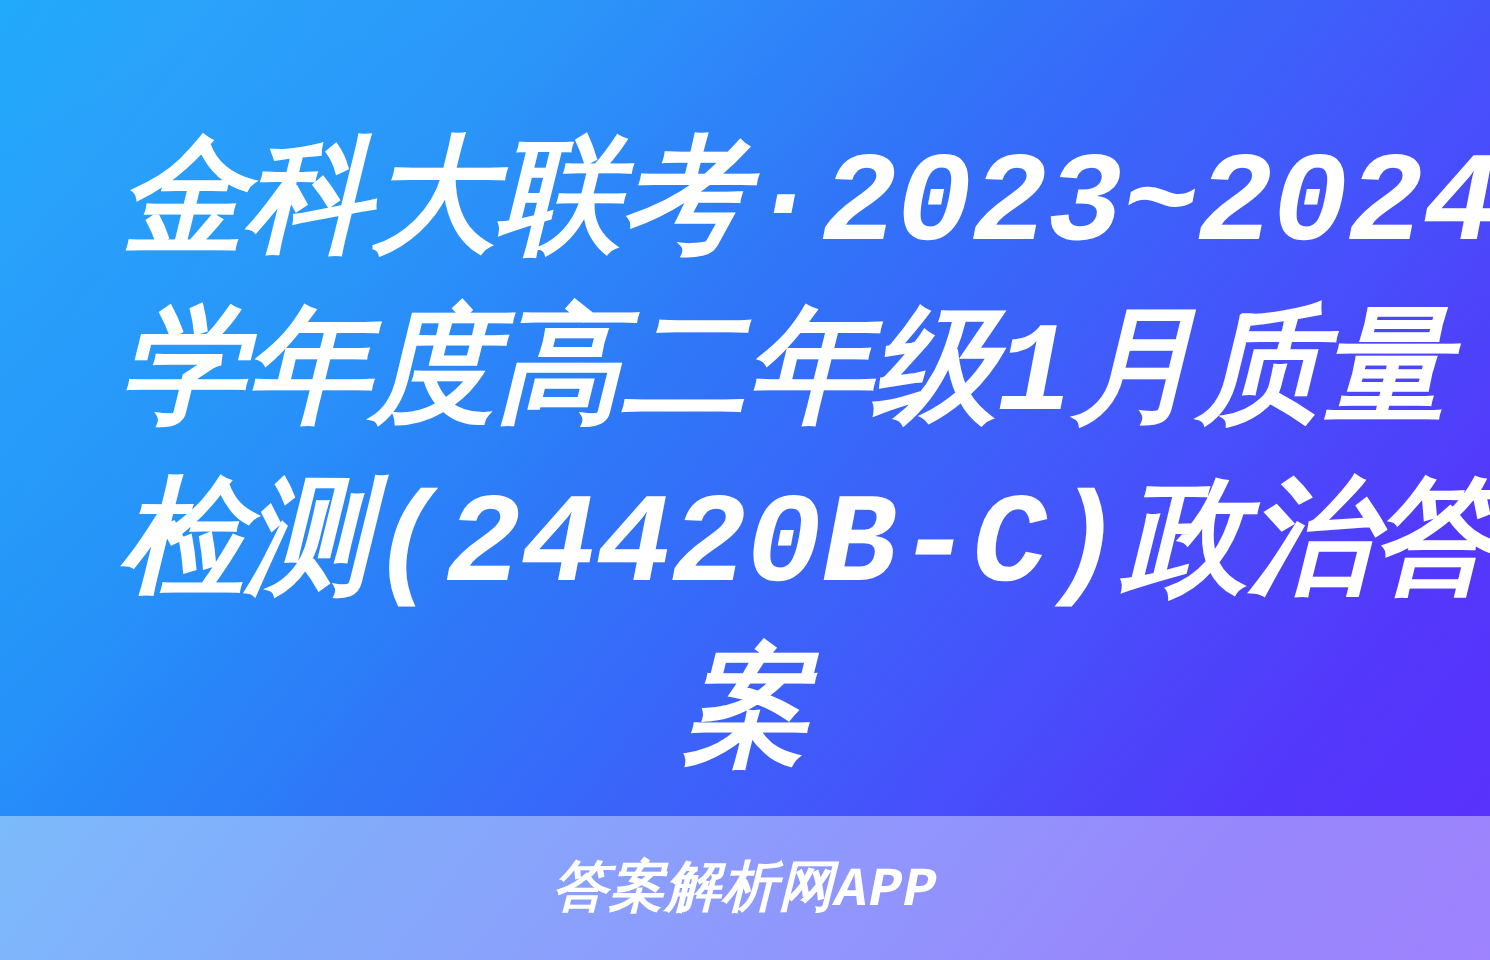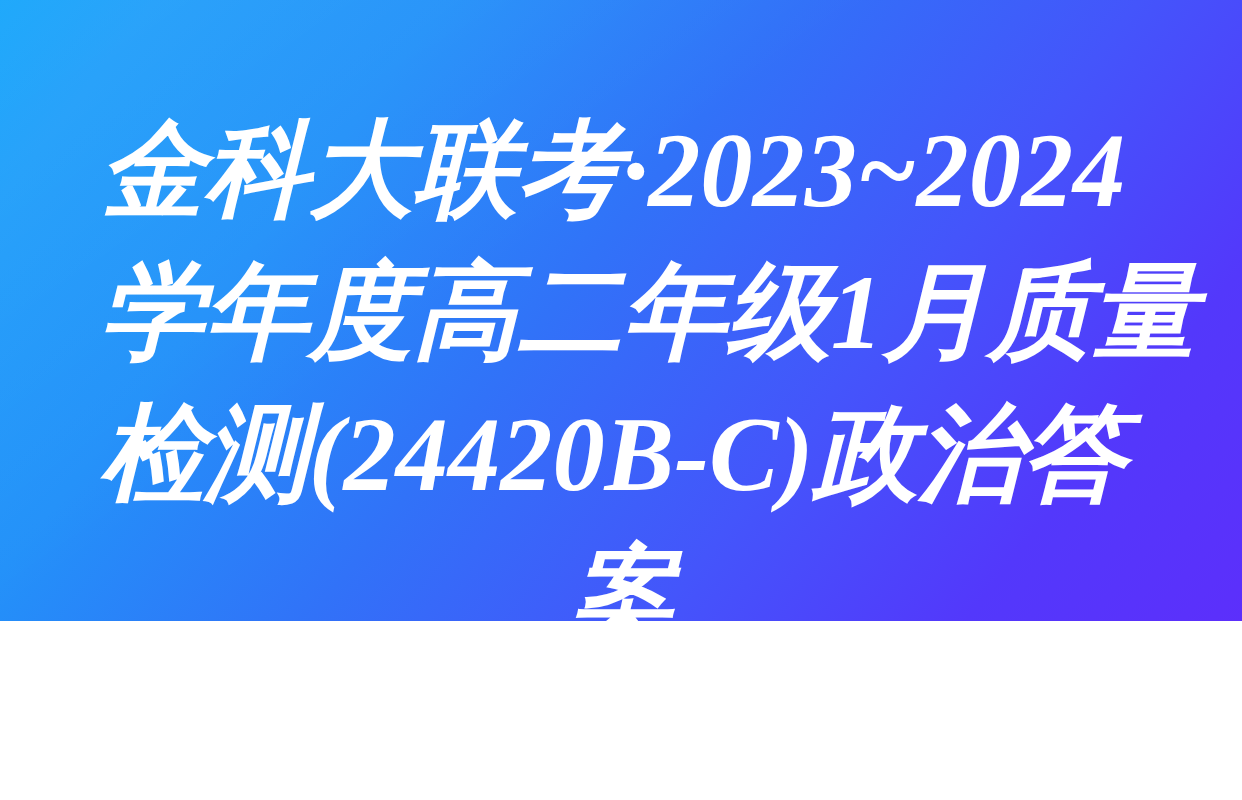--- a/index.html
+++ b/index.html
@@ -4,23 +4,23 @@
 <title>Answer Cover Card</title>
 <style>
   html, body {
     margin: 0;
     padding: 0;
     background: #ffffff;
   }
   #stage {
     position: relative;
     width: 1242px;
-    height: 621px;
+    height: 800px;
     overflow: hidden;
-    font-family: Liberation Serif, serif;
+    font-family: Liberation Mono, monospace;
   }
 
   
   .bg-gradient {
     position: absolute;
     inset: 0;
     background: linear-gradient(128deg,
         #0fa3fb 0%,
         #1d9dfa 9%,
         #2391f9 26%,
@@ -98,14 +98,17 @@
   <div class="bg-gradient"></div>
   <div class="bg-sheen"></div>
 
   <div class="title-block">
     <span class="title-line">金科大联考·2023~2024</span>
     <span class="title-line">学年度高二年级1月质量</span>
     <span class="title-line">检测(24420B-C)政治答</span>
     <span class="title-line centered">案</span>
   </div>
 
+  <div class="footer-band">
+    <span class="footer-text">答案解析网APP</span>
+  </div>
 
 </div>
 
 </body></html>

